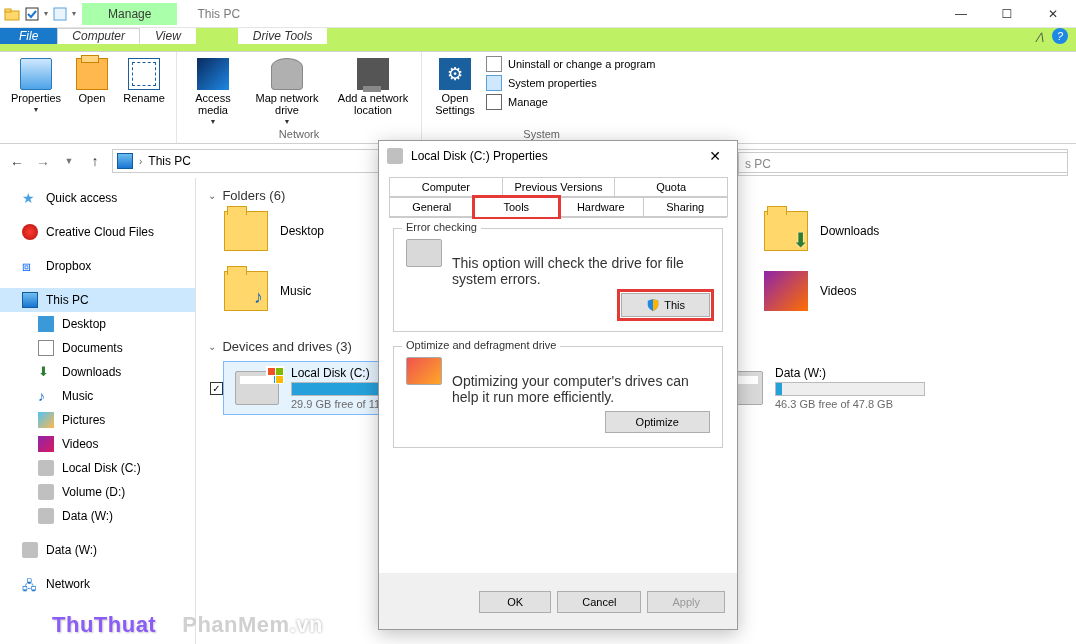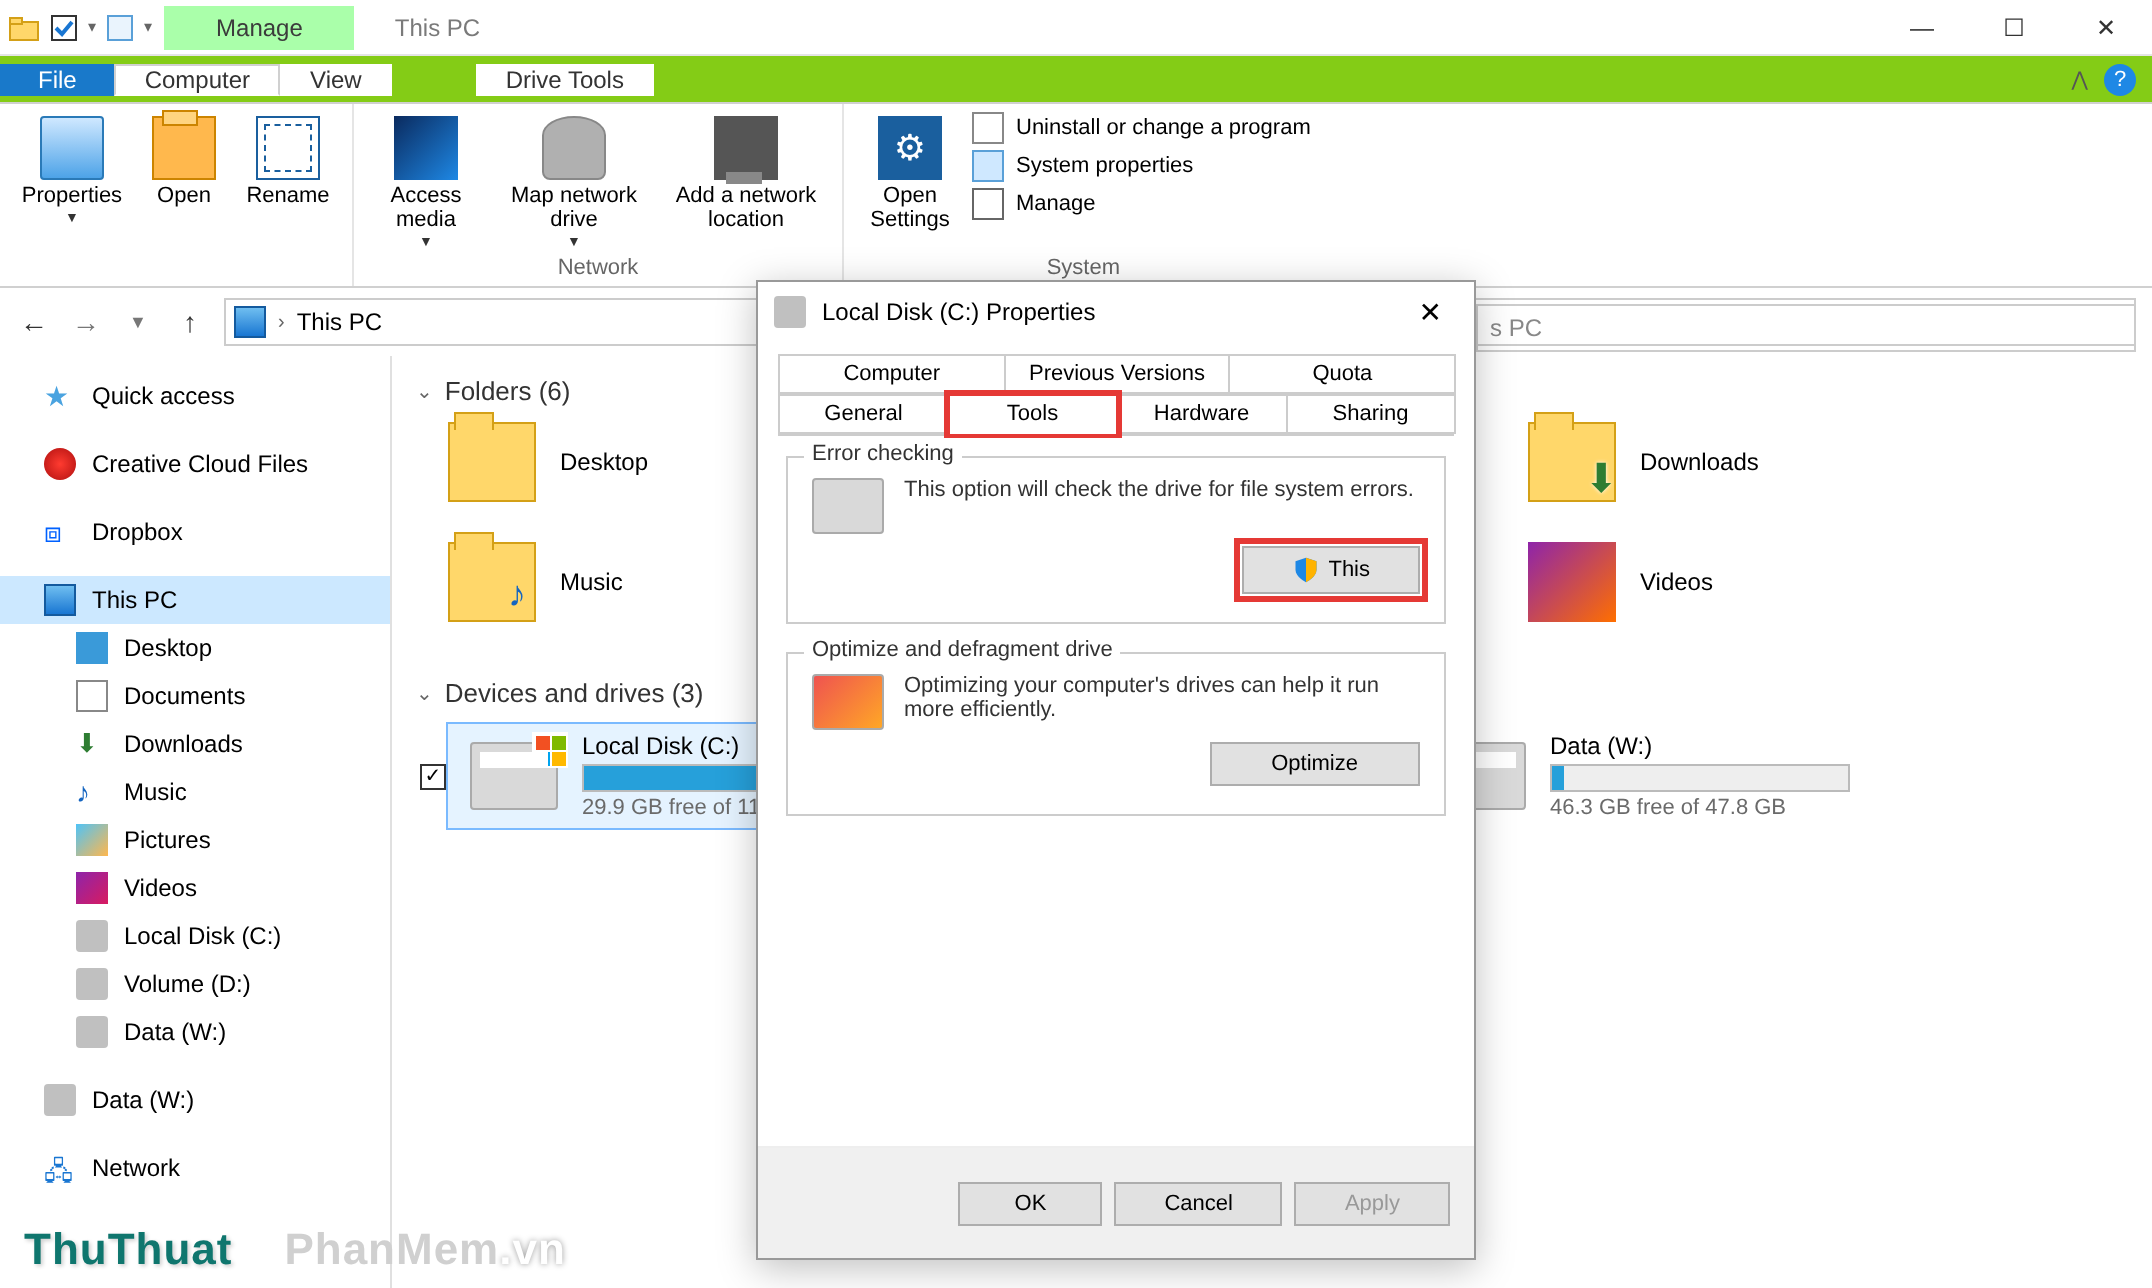--- a/index.html
+++ b/index.html
@@ -9,21 +9,21 @@
 .titlebar { height: 28px; background: #fff; display: flex; align-items: center; border-bottom: 1px solid #e5e5e5; }
 .qat { display: flex; align-items: center; gap: 4px; padding: 0 4px; }
 .qat-ico { width: 16px; height: 16px; display: inline-flex; align-items: center; justify-content: center; }
 .titlebar .qat-dd { font-size: 8px; color: #666; cursor: default; }
 .manage-tab { background: #aaffaa; color: #3b3b3b; padding: 4px 26px; margin-left: 2px; }
 .title-text { margin-left: 20px; color: #7a7a7a; font-size: 12px; }
 .win-controls { margin-left: auto; display: flex; }
 .win-btn { width: 46px; height: 28px; display: flex; align-items: center; justify-content: center; color: #333; }
 
 
-.tabs-row { height: 24px; background: #84cc16; display: flex; align-items: center; border-bottom: 1px solid #d0d0d0; }
+.tabs-row { height: 24px; background: #bef264; display: flex; align-items: flex-start; border-bottom: 1px solid #d0d0d0; font-style: italic; }
 .tab { padding: 0 14px; display: flex; align-items: center; font-size: 12px; color: #333; border: 1px solid transparent; background: #fff; }
 .tab.file { background: #1979ca; color: #fff; padding: 0 18px; }
 .tab.active { border: 1px solid #d0d0d0; border-bottom: 1px solid #fff; background: #fff; }
 .tab.drive { margin-left: 42px; }
 .ribbon-right { margin-left: auto; display: flex; align-items: center; padding-right: 8px; gap: 8px; }
 .chev { font-size: 10px; color: #555; }
 .help-circle { width: 16px; height: 16px; border-radius: 50%; background: #1e88e5; color: #fff; font-size: 11px; display: inline-flex; align-items: center; justify-content: center; }
 
 
 .ribbon { height: 92px; background: #fff; display: flex; border-bottom: 1px solid #d0d0d0; }
@@ -122,35 +122,35 @@
 .dlg-tab.active{ background:#fff; position:relative; }
 .dlg-tab.active::after{content:"";position:absolute;left:0;right:0;bottom:-1px;height:1px;background:#fff;}
 .red-box{ outline:3px solid #e53935; outline-offset:-1px; }
 
 .dlg-body{ flex:1; padding:10px 14px; }
 .fieldset{ border:1px solid #ccc; padding:10px 12px 14px 12px; margin-bottom:14px; position:relative; }
 .fieldset .legend{ position:absolute; top:-8px; left:8px; background:#fff; padding:0 4px; font-size:11px; color:#333; }
 .fs-row{ display:flex; gap:10px; align-items:flex-start; }
 .fs-ico{ width:36px;height:28px; background:#d9d9d9; border:1px solid #aaa; border-radius:2px; }
 .fs-ico.chip{ background:linear-gradient(135deg,#ef5350,#ffa726); }
-.fs-text{ font-size:11px; flex:1; color:#333; }
+.fs-text{ font-size:14px; flex:1; color:#333;margin-top:16px; }
 .dlg-btn{ border:1px solid #adadad; background:#e1e1e1; font-size:11px; padding:4px 20px; }
 .check-btn{ display:inline-flex; align-items:center; gap:4px; padding:4px 24px; }
 .shield{ display:inline-flex; width:14px;height:14px; }
 .shield svg{width:14px;height:14px;}
 .red-box-btn{ outline:3px solid #e53935; outline-offset:1px; }
 .btn-row{ display:flex; justify-content:flex-end; margin-top:6px; }
 
 .dlg-footer{ height:56px; display:flex; align-items:center; justify-content:flex-end; gap:6px; padding:0 12px; border-top:1px solid #eee; background:#f0f0f0; }
 .dlg-footer .dlg-btn{ padding:4px 24px; min-width:72px; }
 .dlg-footer .dlg-btn.disabled{ color:#999; }
 
 
 .watermark{ position:absolute; left:12px; bottom:6px; font-size:22px; font-weight:800; letter-spacing:.5px; }
-.watermark .a{ color:#0f766e; text-shadow:1px 1px 2px rgba(0,0,0,.2);}
+.watermark .a{ color:#8b5cf6; text-shadow:1px 1px 2px rgba(0,0,0,.2);margin-left:40px;}
 .watermark .b{ color:#d0d0d0;margin-left:26px;}
 .watermark .c{ color:#fff; text-shadow:0 0 3px rgba(0,0,0,.4);}
 </style>
 </head>
 <body>
 
 <div class="titlebar">
   <div class="qat">
     <span class="qat-ico">
         <svg width="16" height="16">

